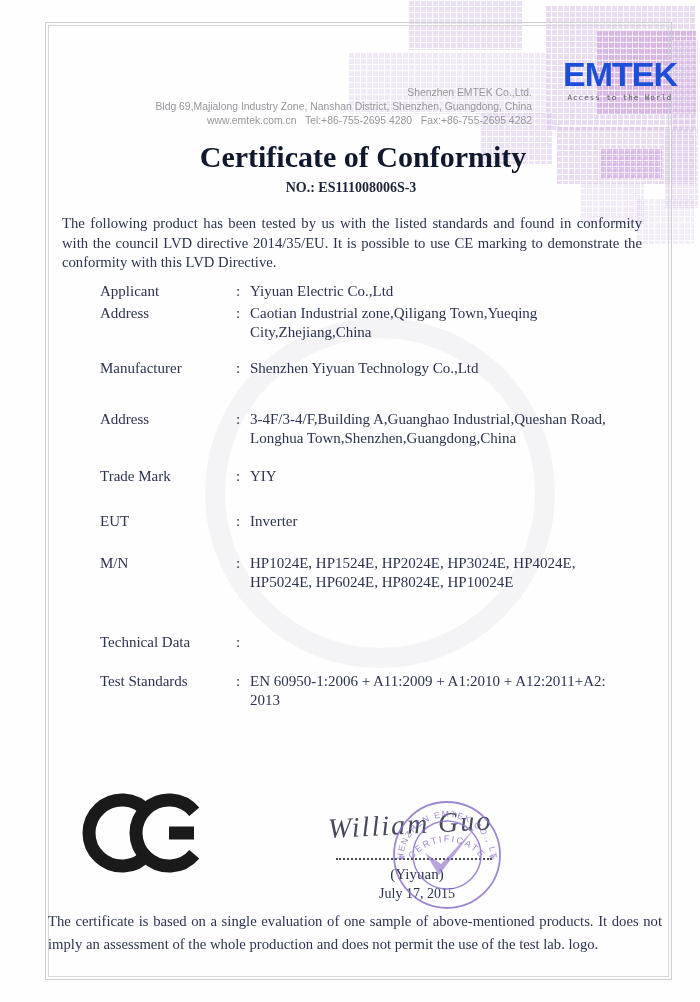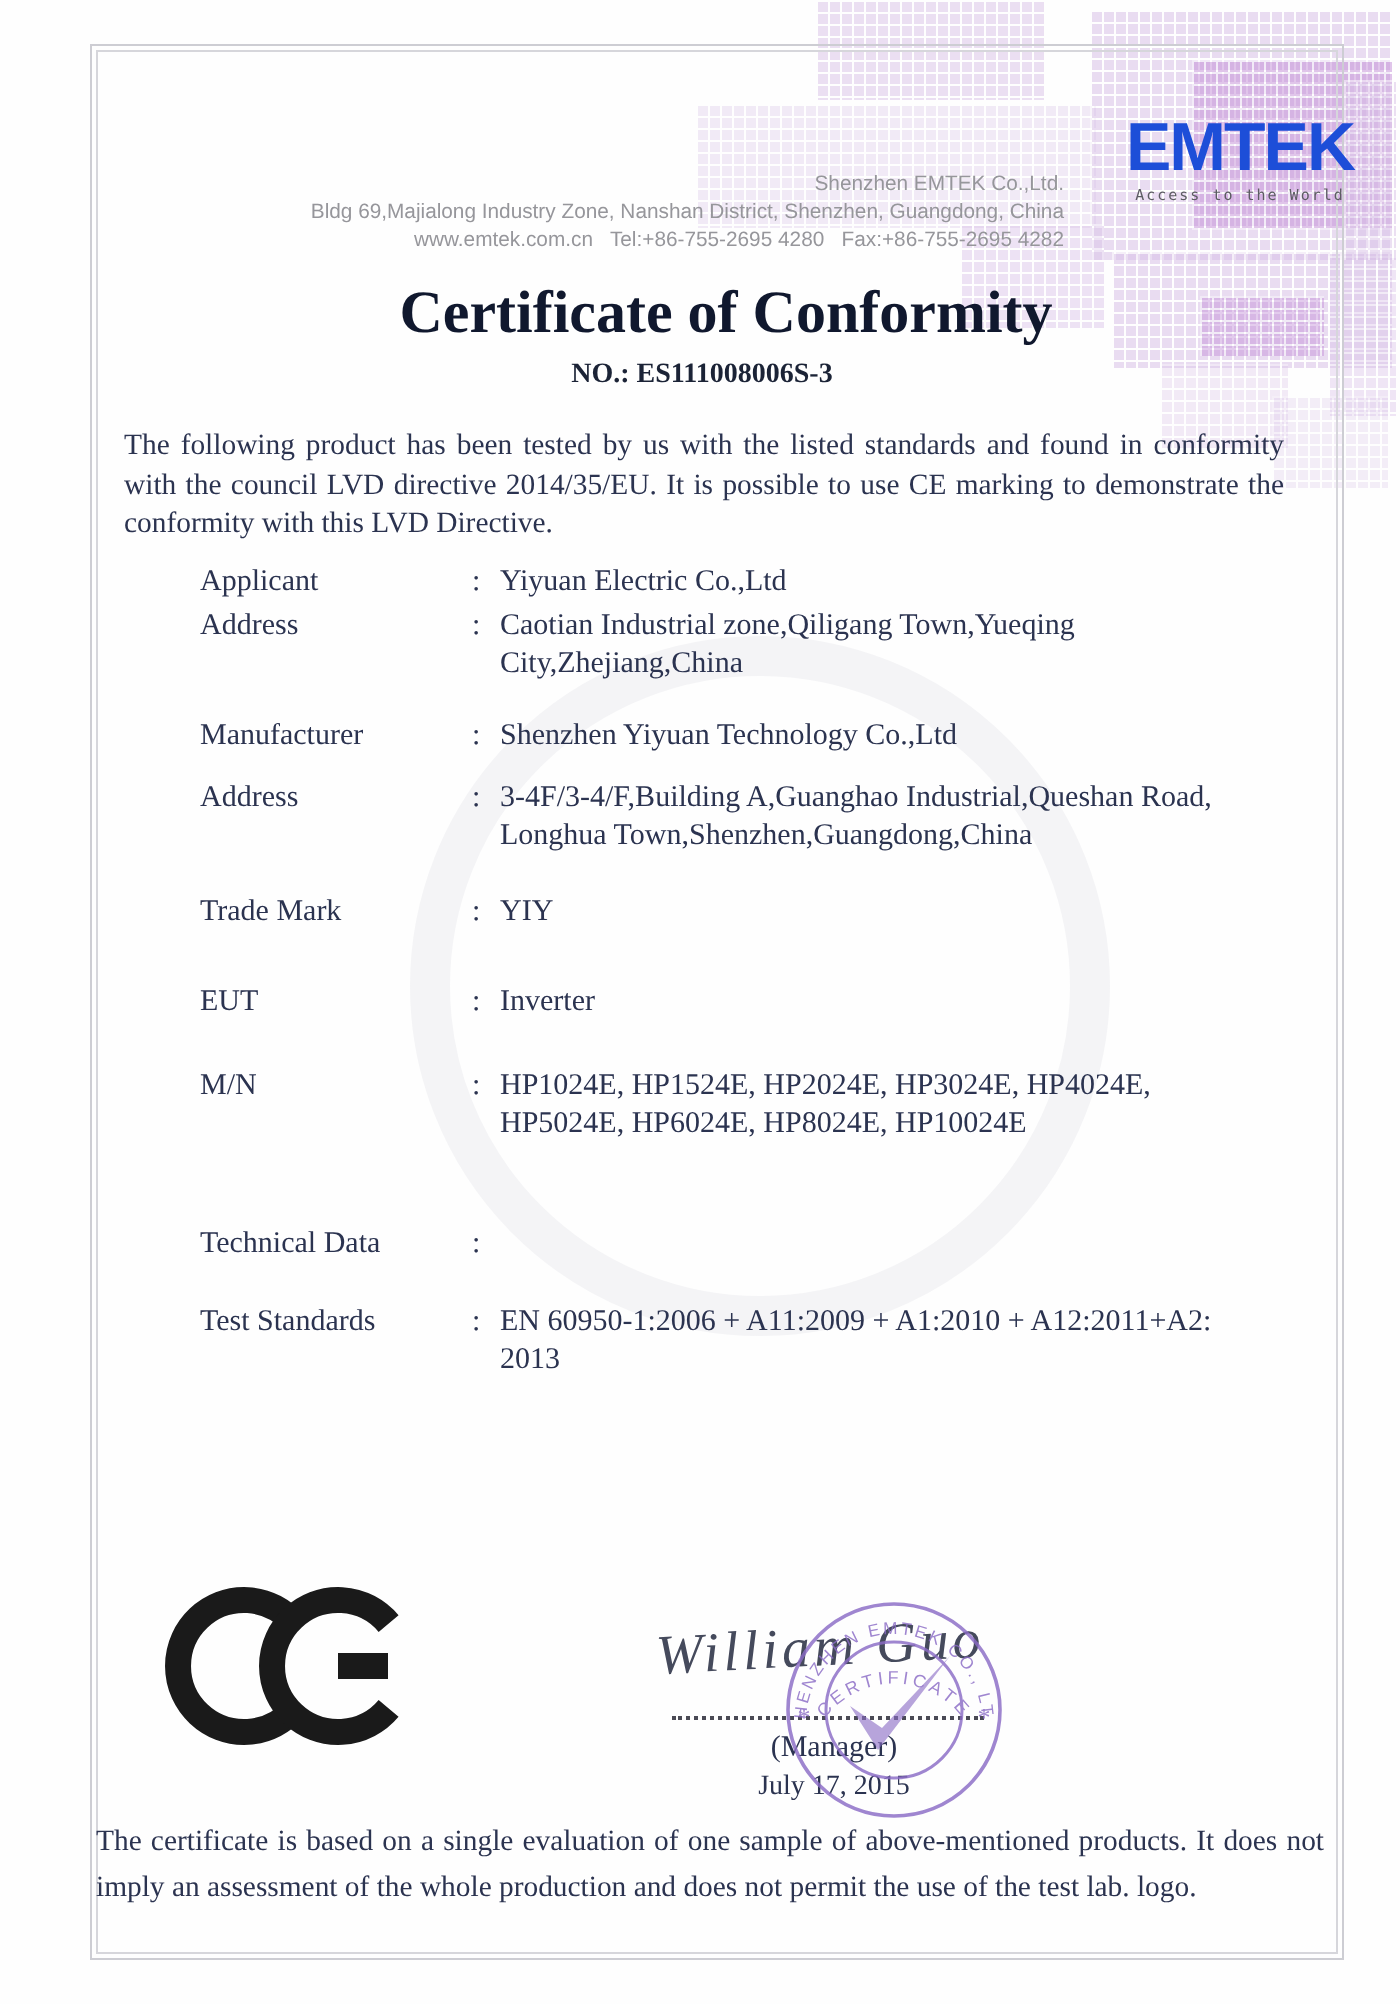--- a/index.html
+++ b/index.html
@@ -105,21 +105,21 @@
     <div class="flabel">Applicant</div>
     <div class="fcolon">:</div>
     <div class="fvalue">Yiyuan Electric Co.,Ltd</div>
   </div>
   <div class="frow" style="margin-bottom:17px">
     <div class="flabel">Address</div>
     <div class="fcolon">:</div>
     <div class="fvalue">Caotian Industrial zone,Qiligang Town,Yueqing
 City,Zhejiang,China</div>
   </div>
-  <div class="frow" style="margin-bottom:12px">
+  <div class="frow" style="margin-bottom:32px">
     <div class="flabel">Manufacturer</div>
     <div class="fcolon">:</div>
     <div class="fvalue">Shenzhen Yiyuan Technology Co.,Ltd</div>
   </div>
   <div class="frow" style="margin-bottom:19px">
     <div class="flabel">Address</div>
     <div class="fcolon">:</div>
     <div class="fvalue">3-4F/3-4/F,Building A,Guanghao Industrial,Queshan Road,
 Longhua Town,Shenzhen,Guangdong,China</div>
   </div>
@@ -154,21 +154,21 @@
 <svg class="ce" width="180" height="95" viewBox="0 0 180 95">
   <g stroke="#1a1a1a" stroke-width="13" fill="none" stroke-linecap="butt">
     <path d="M 65.3 23.8 A 33 33 0 1 0 65.3 66.2"></path>
     <path d="M 112.3 23.8 A 33 33 0 1 0 112.3 66.2"></path>
     <path d="M 87 45 H 112"></path>
   </g>
 </svg>
 
 <div class="sig-name">William Guo</div>
 <div class="sig-line"></div>
-<div class="sig-role">(Manager)</div>
+<div class="sig-role">(Yiyuan)</div>
 <div class="sig-date">July 17, 2015</div>
 
 <svg class="stamp" viewBox="-59 -59 118 118">
   <g fill="none" stroke="#8b6cc6">
     <circle r="53" stroke-width="1.8"></circle>
     <circle r="34" stroke-width="1.5"></circle>
   </g>
   <defs>
     <path id="arcTop" d="M -44 6 A 44 44 0 1 1 44 6"></path>
     <path id="arcBot" d="M -40 14 A 43 43 0 0 1 40 14"></path>

